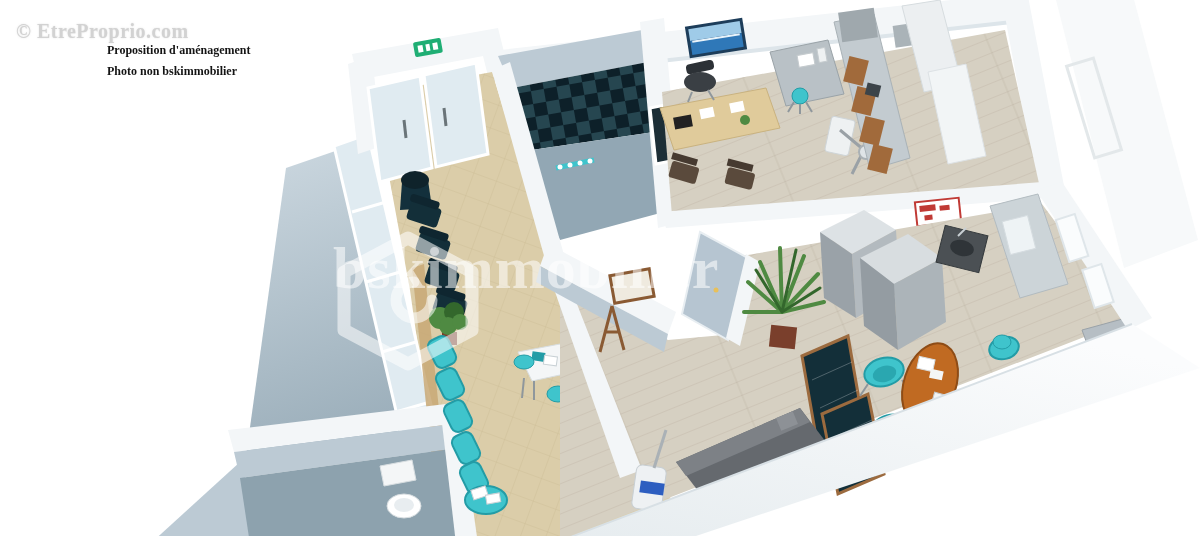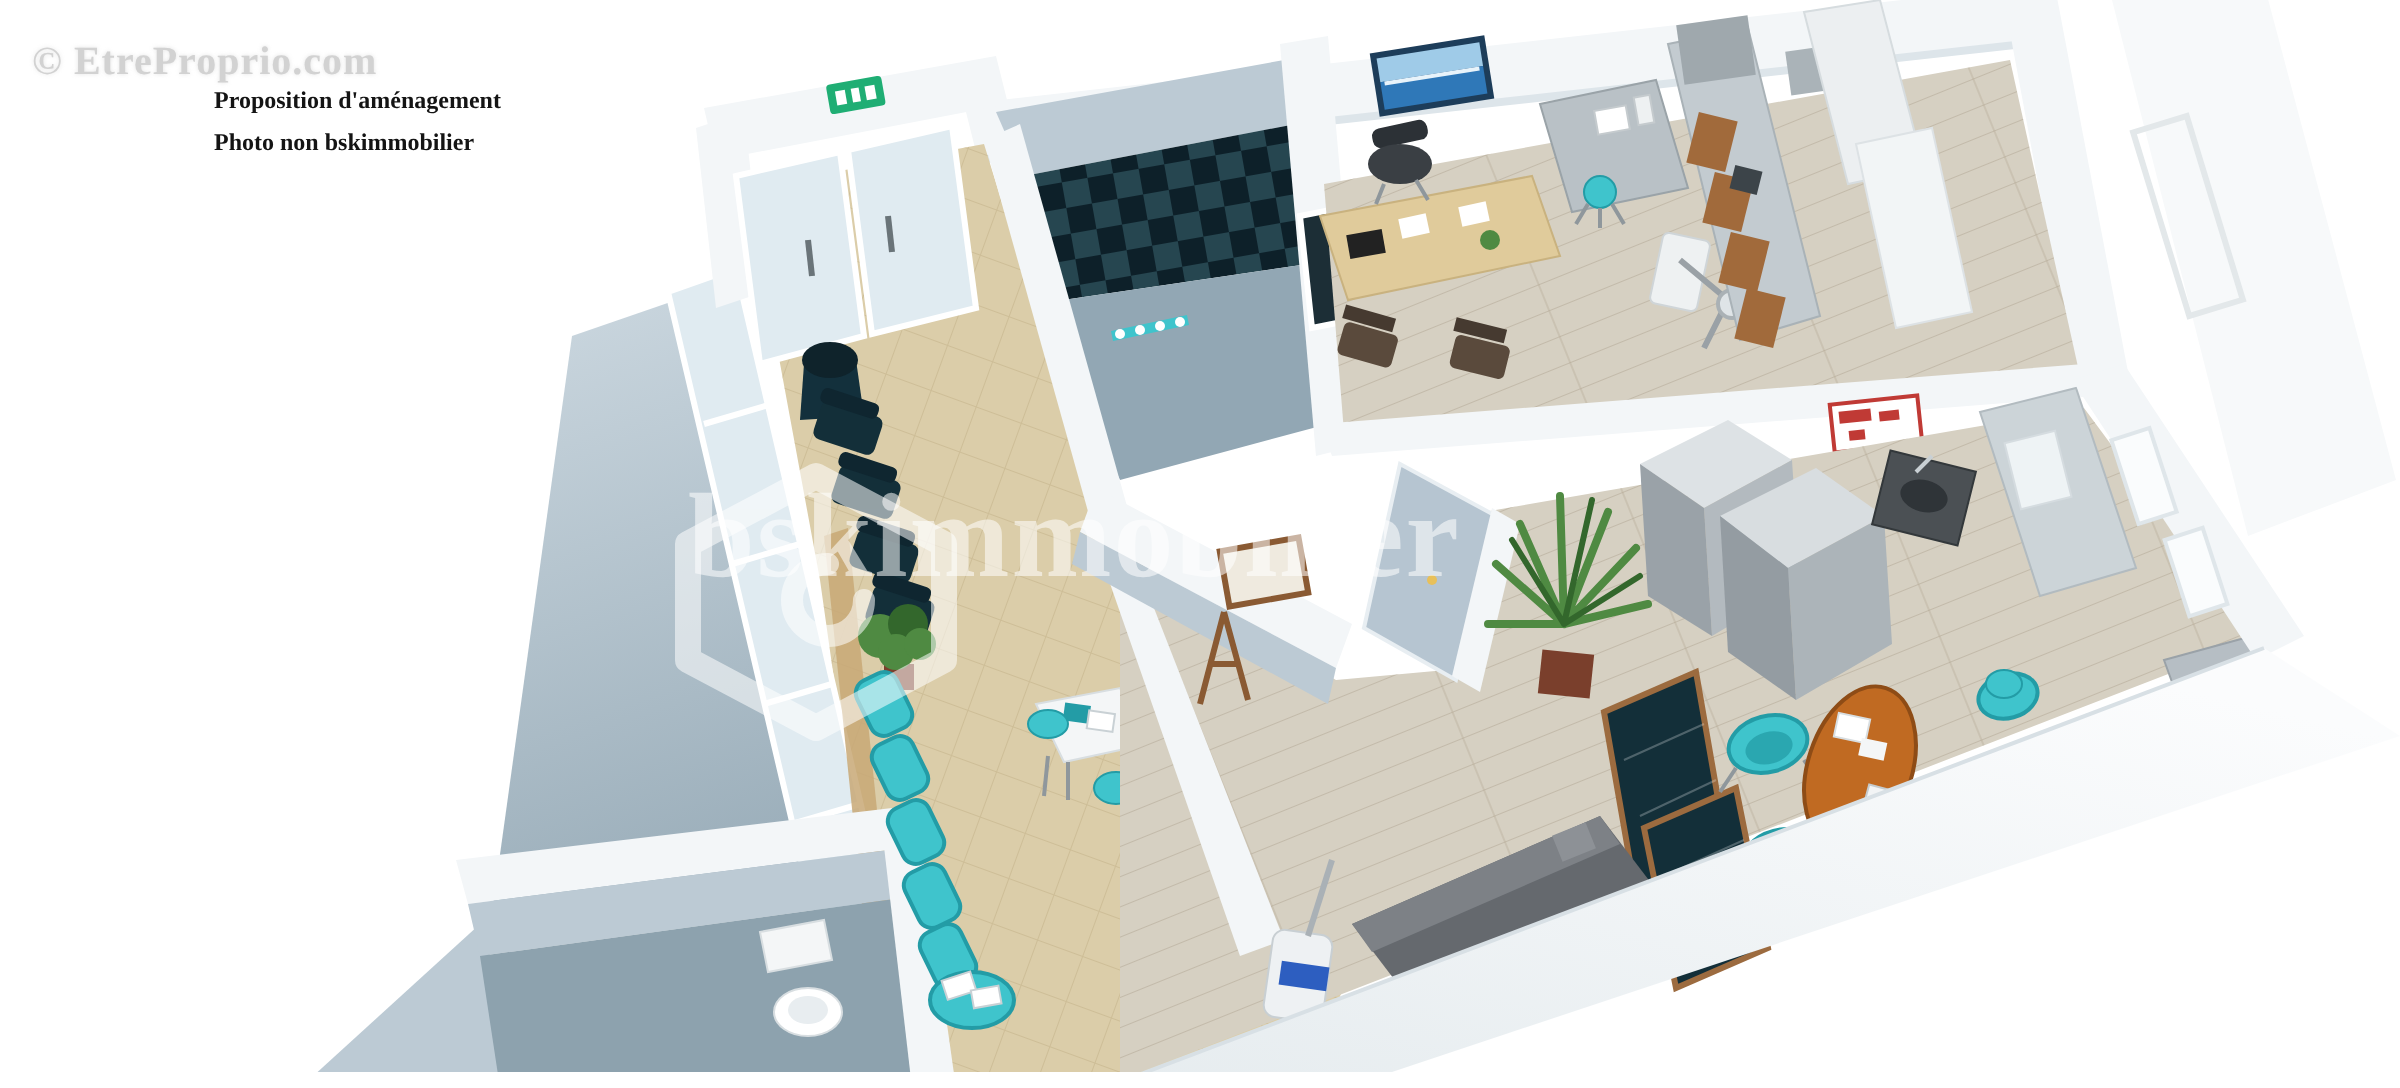--- a/index.html
+++ b/index.html
@@ -17,21 +17,21 @@
   html,body{margin:0;padding:0;background:var(--background);}
   #stage{position:relative;width:1200px;height:536px;overflow:hidden;
          background:var(--background);font-family:Liberation Serif, serif;}
   #scene{position:absolute;left:0;top:0;}
   .overlay{position:absolute;pointer-events:none;white-space:nowrap;}
   #site-watermark{left:16px;top:20px;font-size:20px;font-weight:600;
     letter-spacing:.5px;color:var(--watermark_gray);
     text-shadow:0 0 2px rgba(215,215,215,.7);}
   #caption{left:80px;top:40px;color:var(--text_black);font-size:12px;
     font-weight:700;line-height:21px;margin-left:27px;}
-  #agency-watermark{left:338px;top:226px;display:flex;align-items:flex-start;}
+  #agency-watermark{left:327px;top:226px;display:flex;align-items:flex-start;}
   #agency-watermark .wm-text{font-size:60px;font-weight:700;letter-spacing:1px;
     color:rgba(255,255,255,.55);margin-left:6px;margin-top:8px;}
   .wm-logo{opacity:.55;}
 </style>
 </head>
 <body>
 
 <div id="stage">
 
 <svg id="scene" width="1200" height="544" viewBox="0 0 1200 544">

